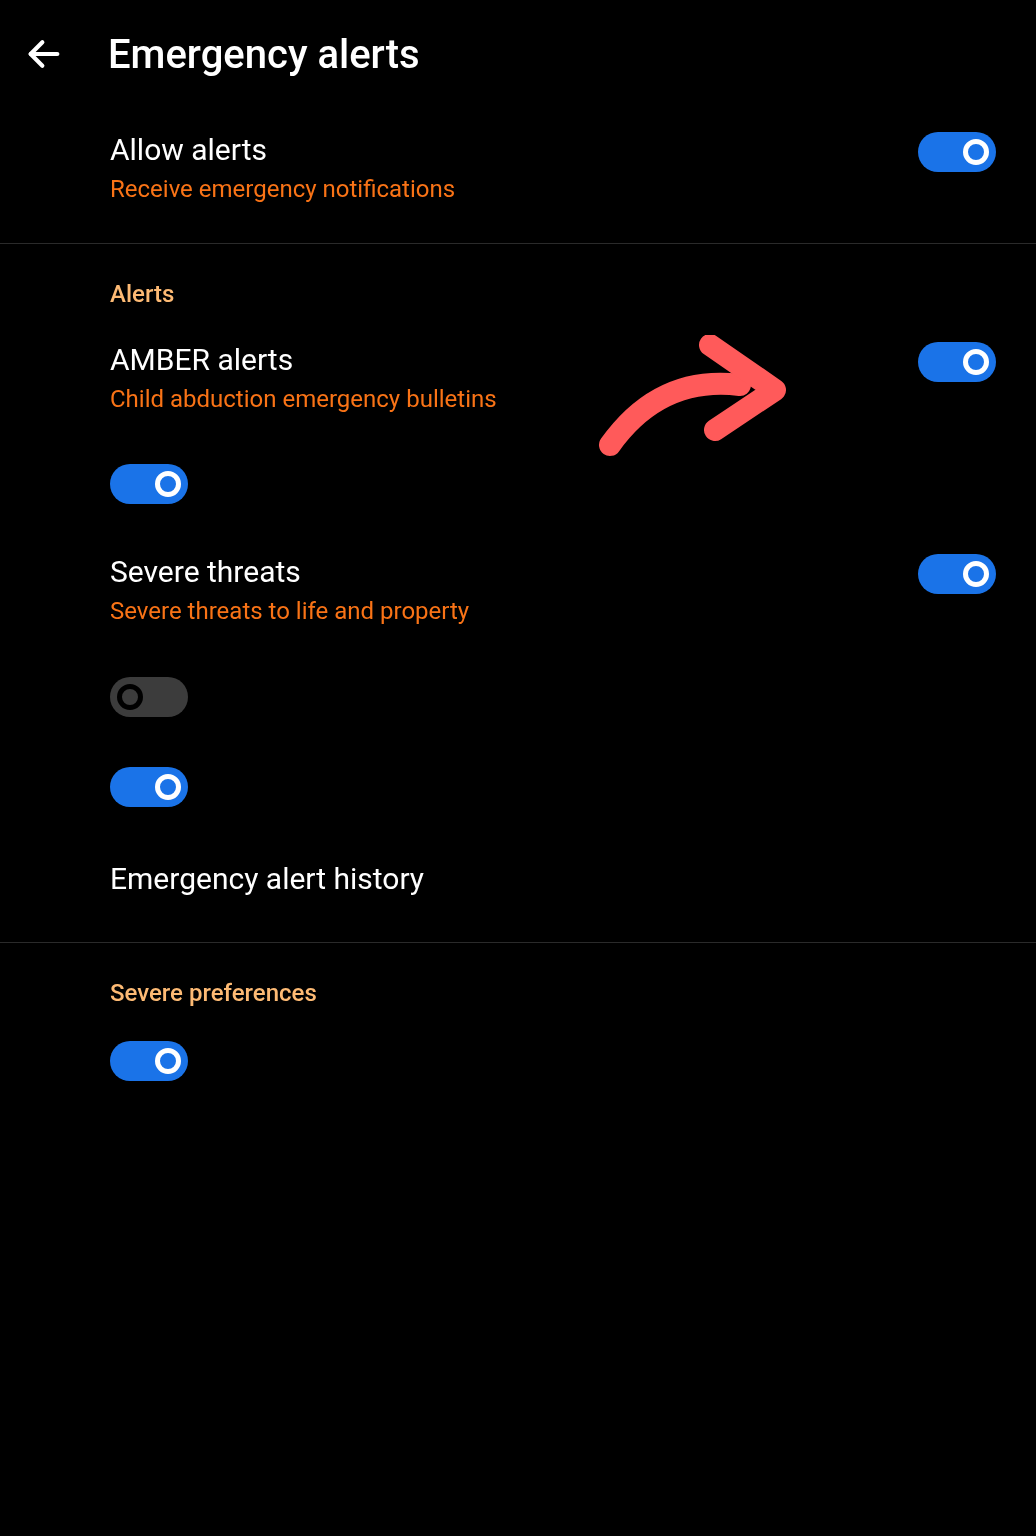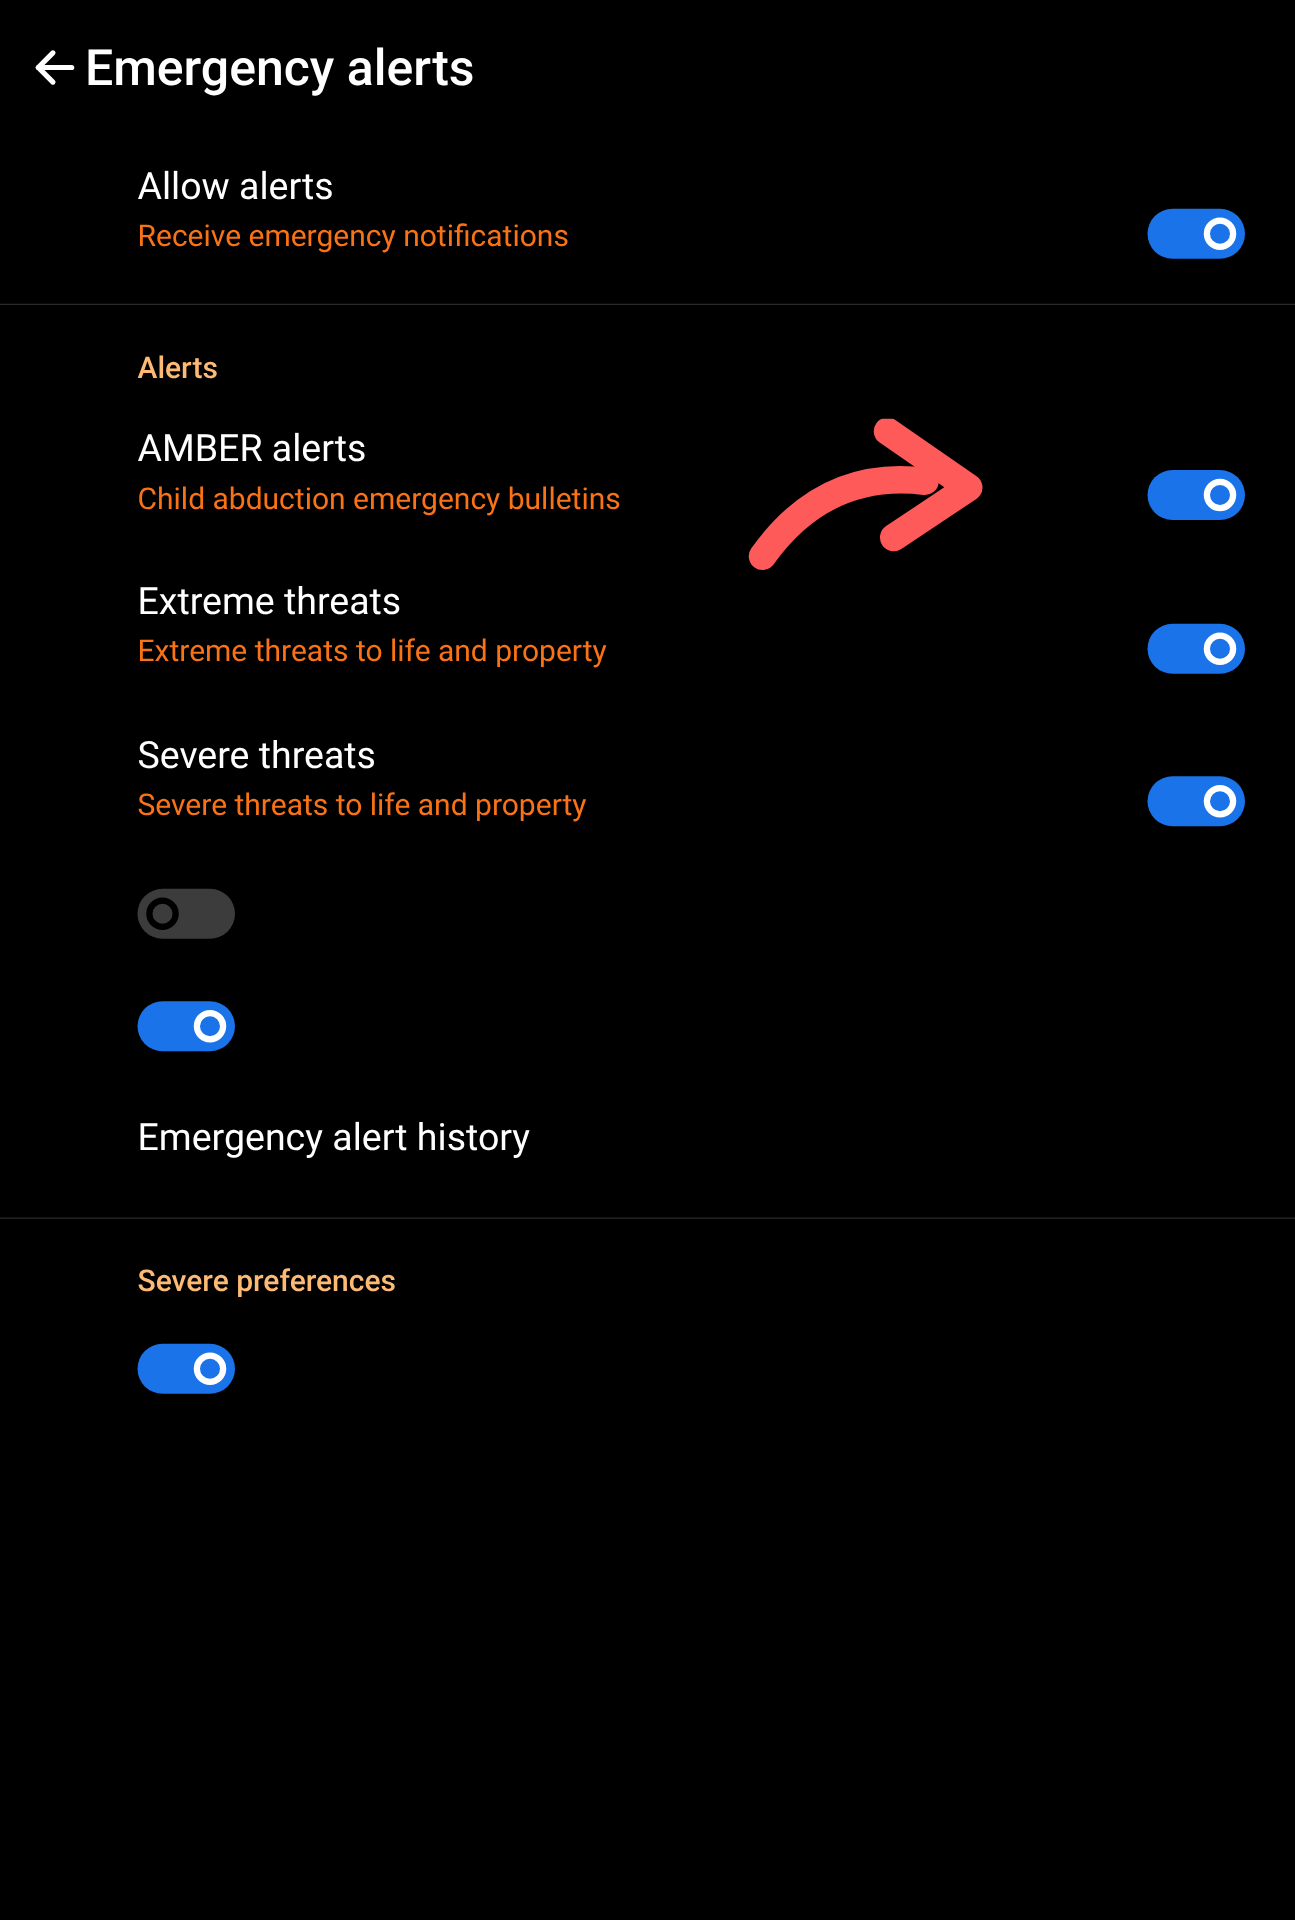--- a/index.html
+++ b/index.html
@@ -13,36 +13,37 @@
       font-family: -apple-system, BlinkMacSystemFont, 'Segoe UI', Roboto, sans-serif;
       width: 1036px;
       height: 1536px;
       overflow: hidden;
       position: relative;
     }
     .header {
       display: flex;
       align-items: center;
       padding: 30px 20px 30px 20px;
+      gap: 40px;
     }
     .back-icon {
       width: 48px;
       height: 48px;
       display: flex;
       align-items: center;
       justify-content: center;
       cursor: pointer;
     }
     .page-title {
       font-size: 40px;
       font-weight: 500;
     }
     .setting-row {
       display: flex;
-      align-items: flex-end;
+      align-items: flex-start;
       justify-content: space-between;
       padding: 24px 40px 24px 110px;
       min-height: 90px;
     }
     .setting-row.link-row {
       padding-top: 28px;
       padding-bottom: 28px;
       cursor: pointer;
     }
     .setting-text {
@@ -147,24 +148,20 @@
   <div class="setting-text">
     <div class="setting-title">AMBER alerts</div>
     <div class="setting-subtitle">Child abduction emergency bulletins</div>
   </div>
   <div class="toggle on">
     <div class="toggle-knob"></div>
   </div>
 </div>
 
 <div class="setting-row">
-  <div class="setting-text">
-    <div class="setting-title">Extreme threats</div>
-    <div class="setting-subtitle">Extreme threats to life and property</div>
-  </div>
   <div class="toggle on">
     <div class="toggle-knob"></div>
   </div>
 </div>
 
 <div class="setting-row">
   <div class="setting-text">
     <div class="setting-title">Severe threats</div>
     <div class="setting-subtitle">Severe threats to life and property</div>
   </div>

